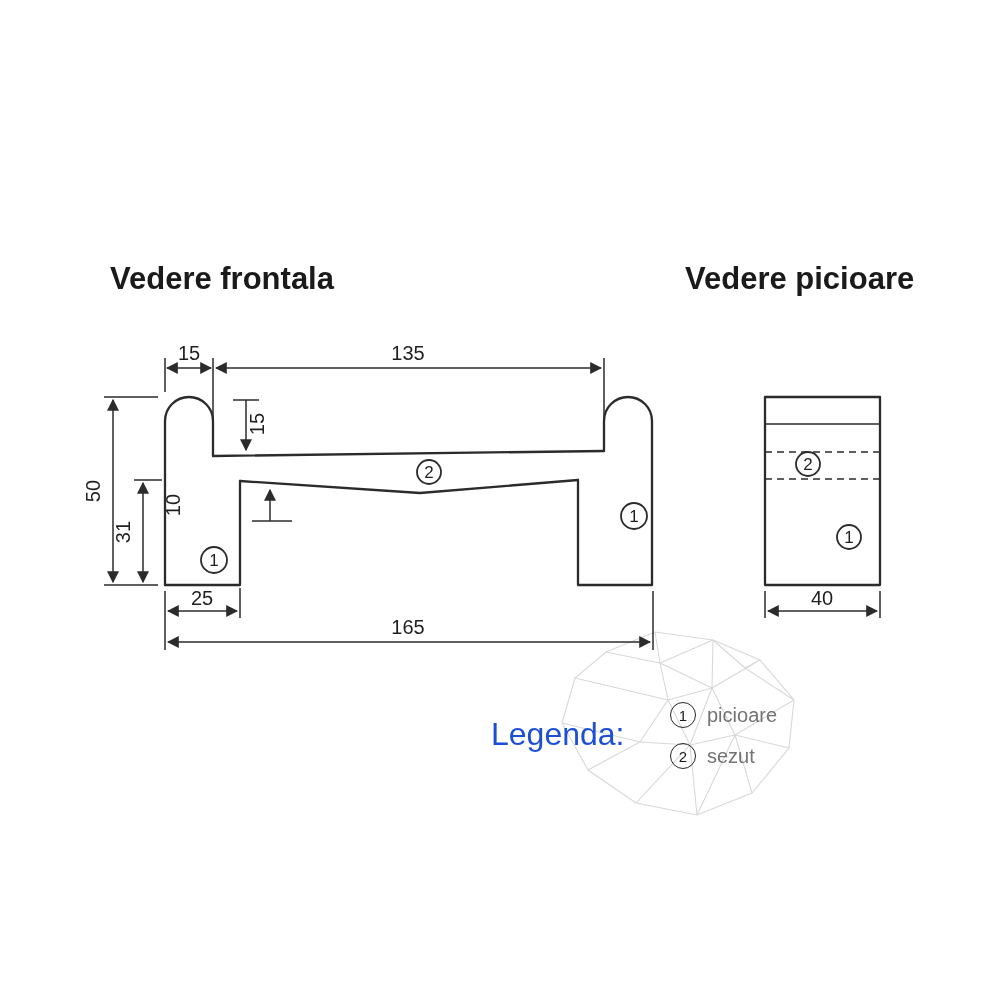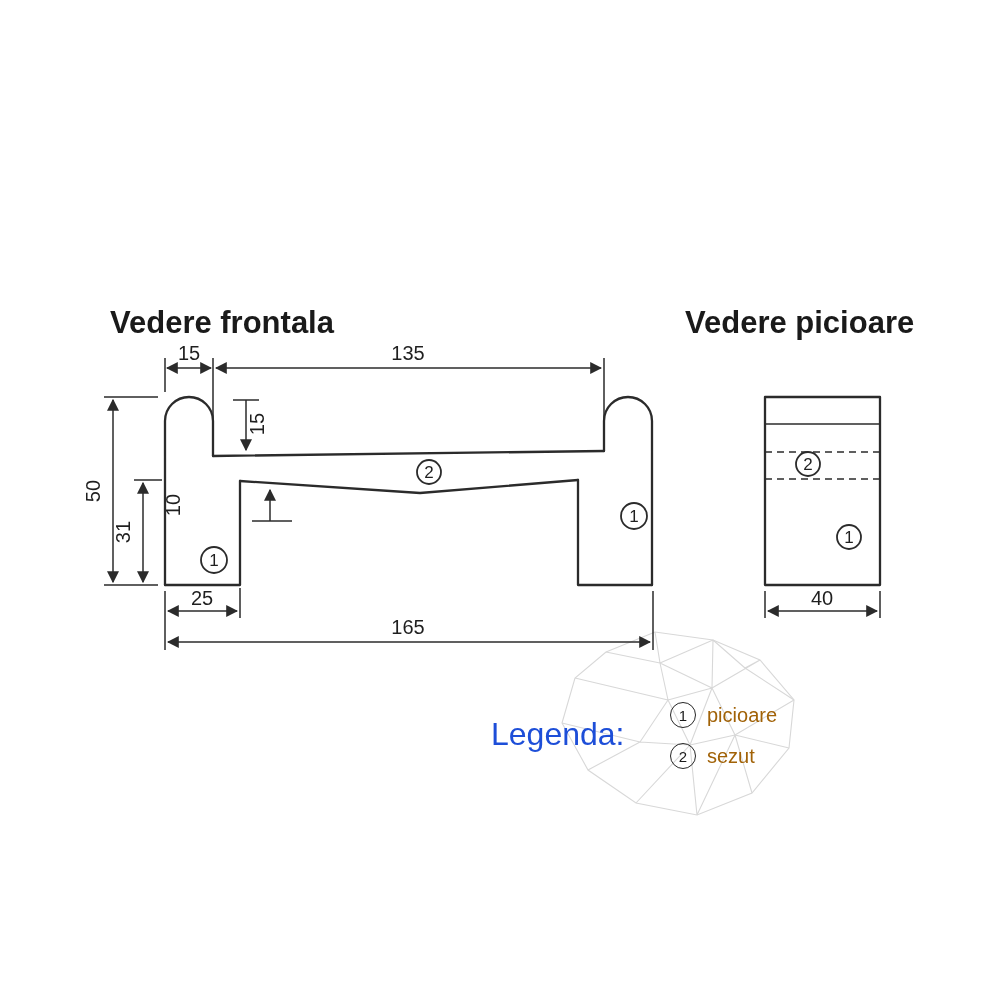--- a/index.html
+++ b/index.html
@@ -10,41 +10,40 @@
     font-family:"Liberation Sans",sans-serif;
     color:#1f1f1f;
     overflow:hidden;
   }
   .title{
     position:absolute;
     font-size:31px;
     font-weight:bold;
     color:#1a1a1a;
     white-space:nowrap;
-    margin-top:44px;
   }
   #title-front{left:110px;top:261px}
   #title-side{left:685px;top:261px}
   svg.drawing{position:absolute;left:0;top:0}
   .legend-title{
     position:absolute;left:491px;top:716px;
     font-size:32px;color:#1d4ed8;white-space:nowrap;
   }
   .legend-item{
     position:absolute;display:flex;align-items:center;gap:11px;white-space:nowrap;
   }
   #legend-item-1{left:670px;top:702px}
   #legend-item-2{left:670px;top:743px}
   .circ{
     width:26px;height:26px;
     border:1.7px solid #262626;border-radius:50%;
     display:flex;align-items:center;justify-content:center;
     font-size:15px;color:#1a1a1a;flex:0 0 auto;
   }
-  .legend-label{font-size:20px;color:#a16207}
+  .legend-label{font-size:20px;color:#737373}
 </style>
 </head>
 <body>
 
 <svg class="drawing" width="1000" height="1000" viewBox="0 0 1000 1000">
   <defs>
     <marker id="ah" viewBox="0 0 10 10" refX="9" refY="5" markerWidth="8" markerHeight="8" orient="auto-start-reverse">
       <path d="M0,0 L10,5 L0,10 z" fill="#2b2b2b"></path>
     </marker>
   </defs>

